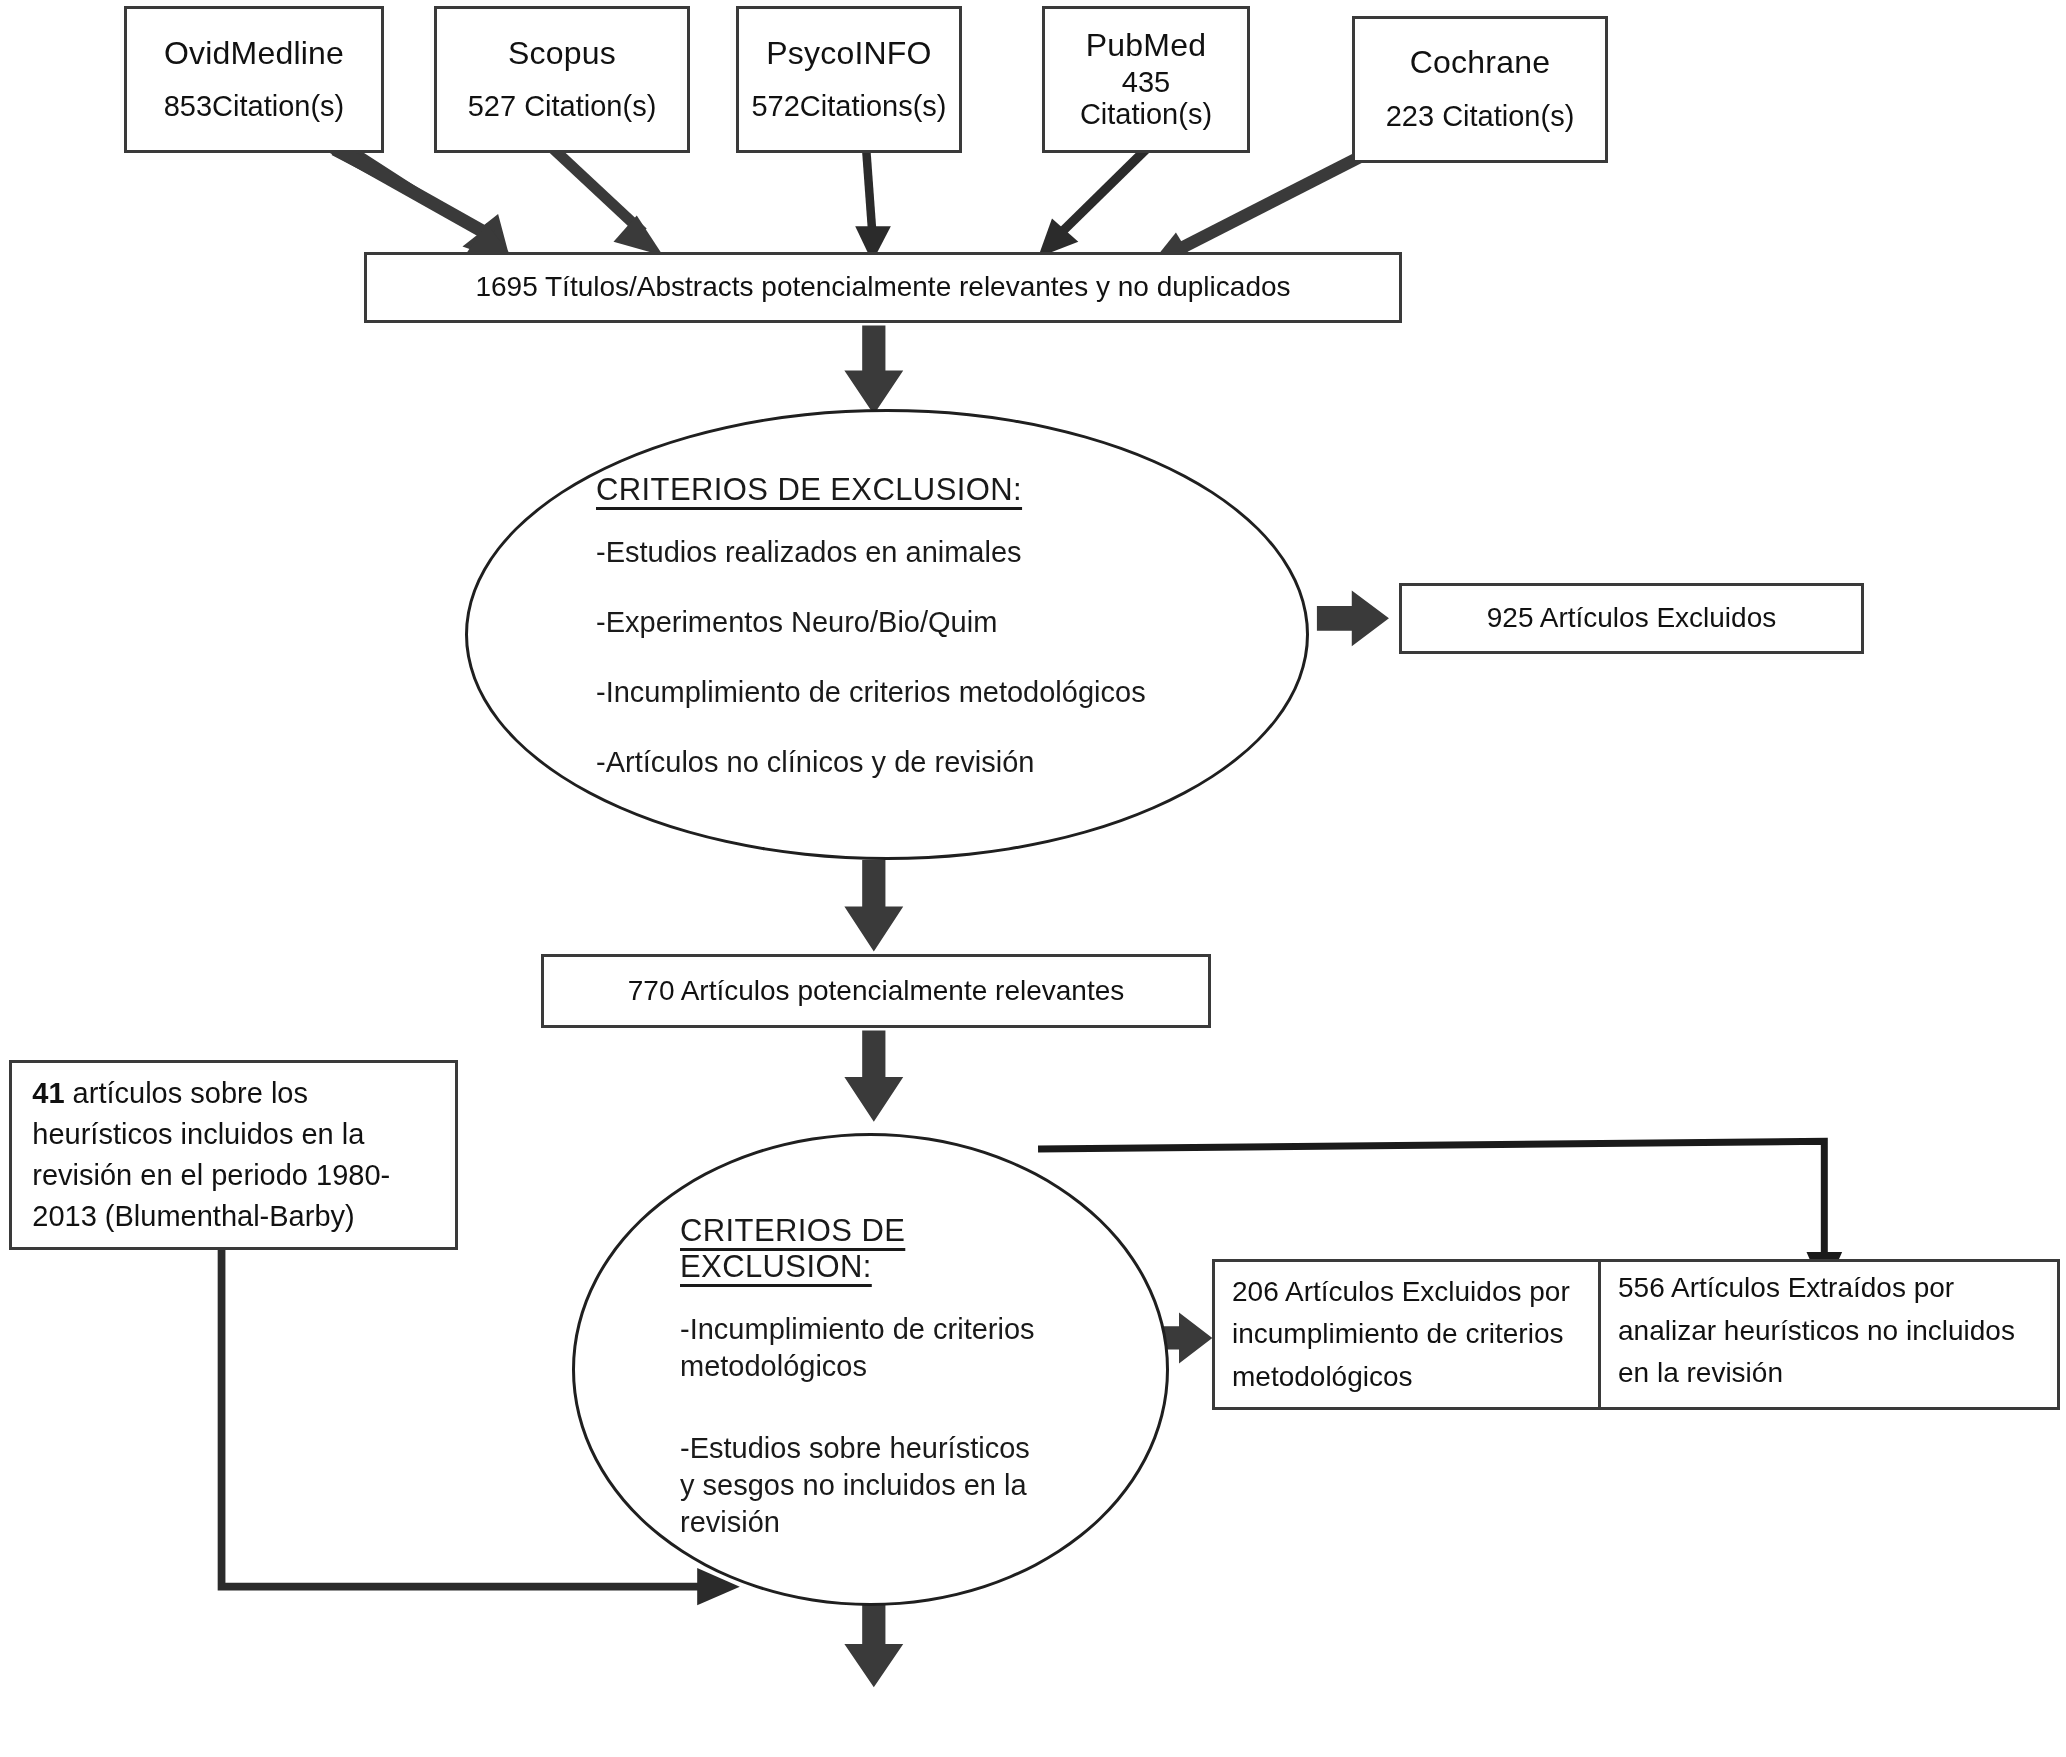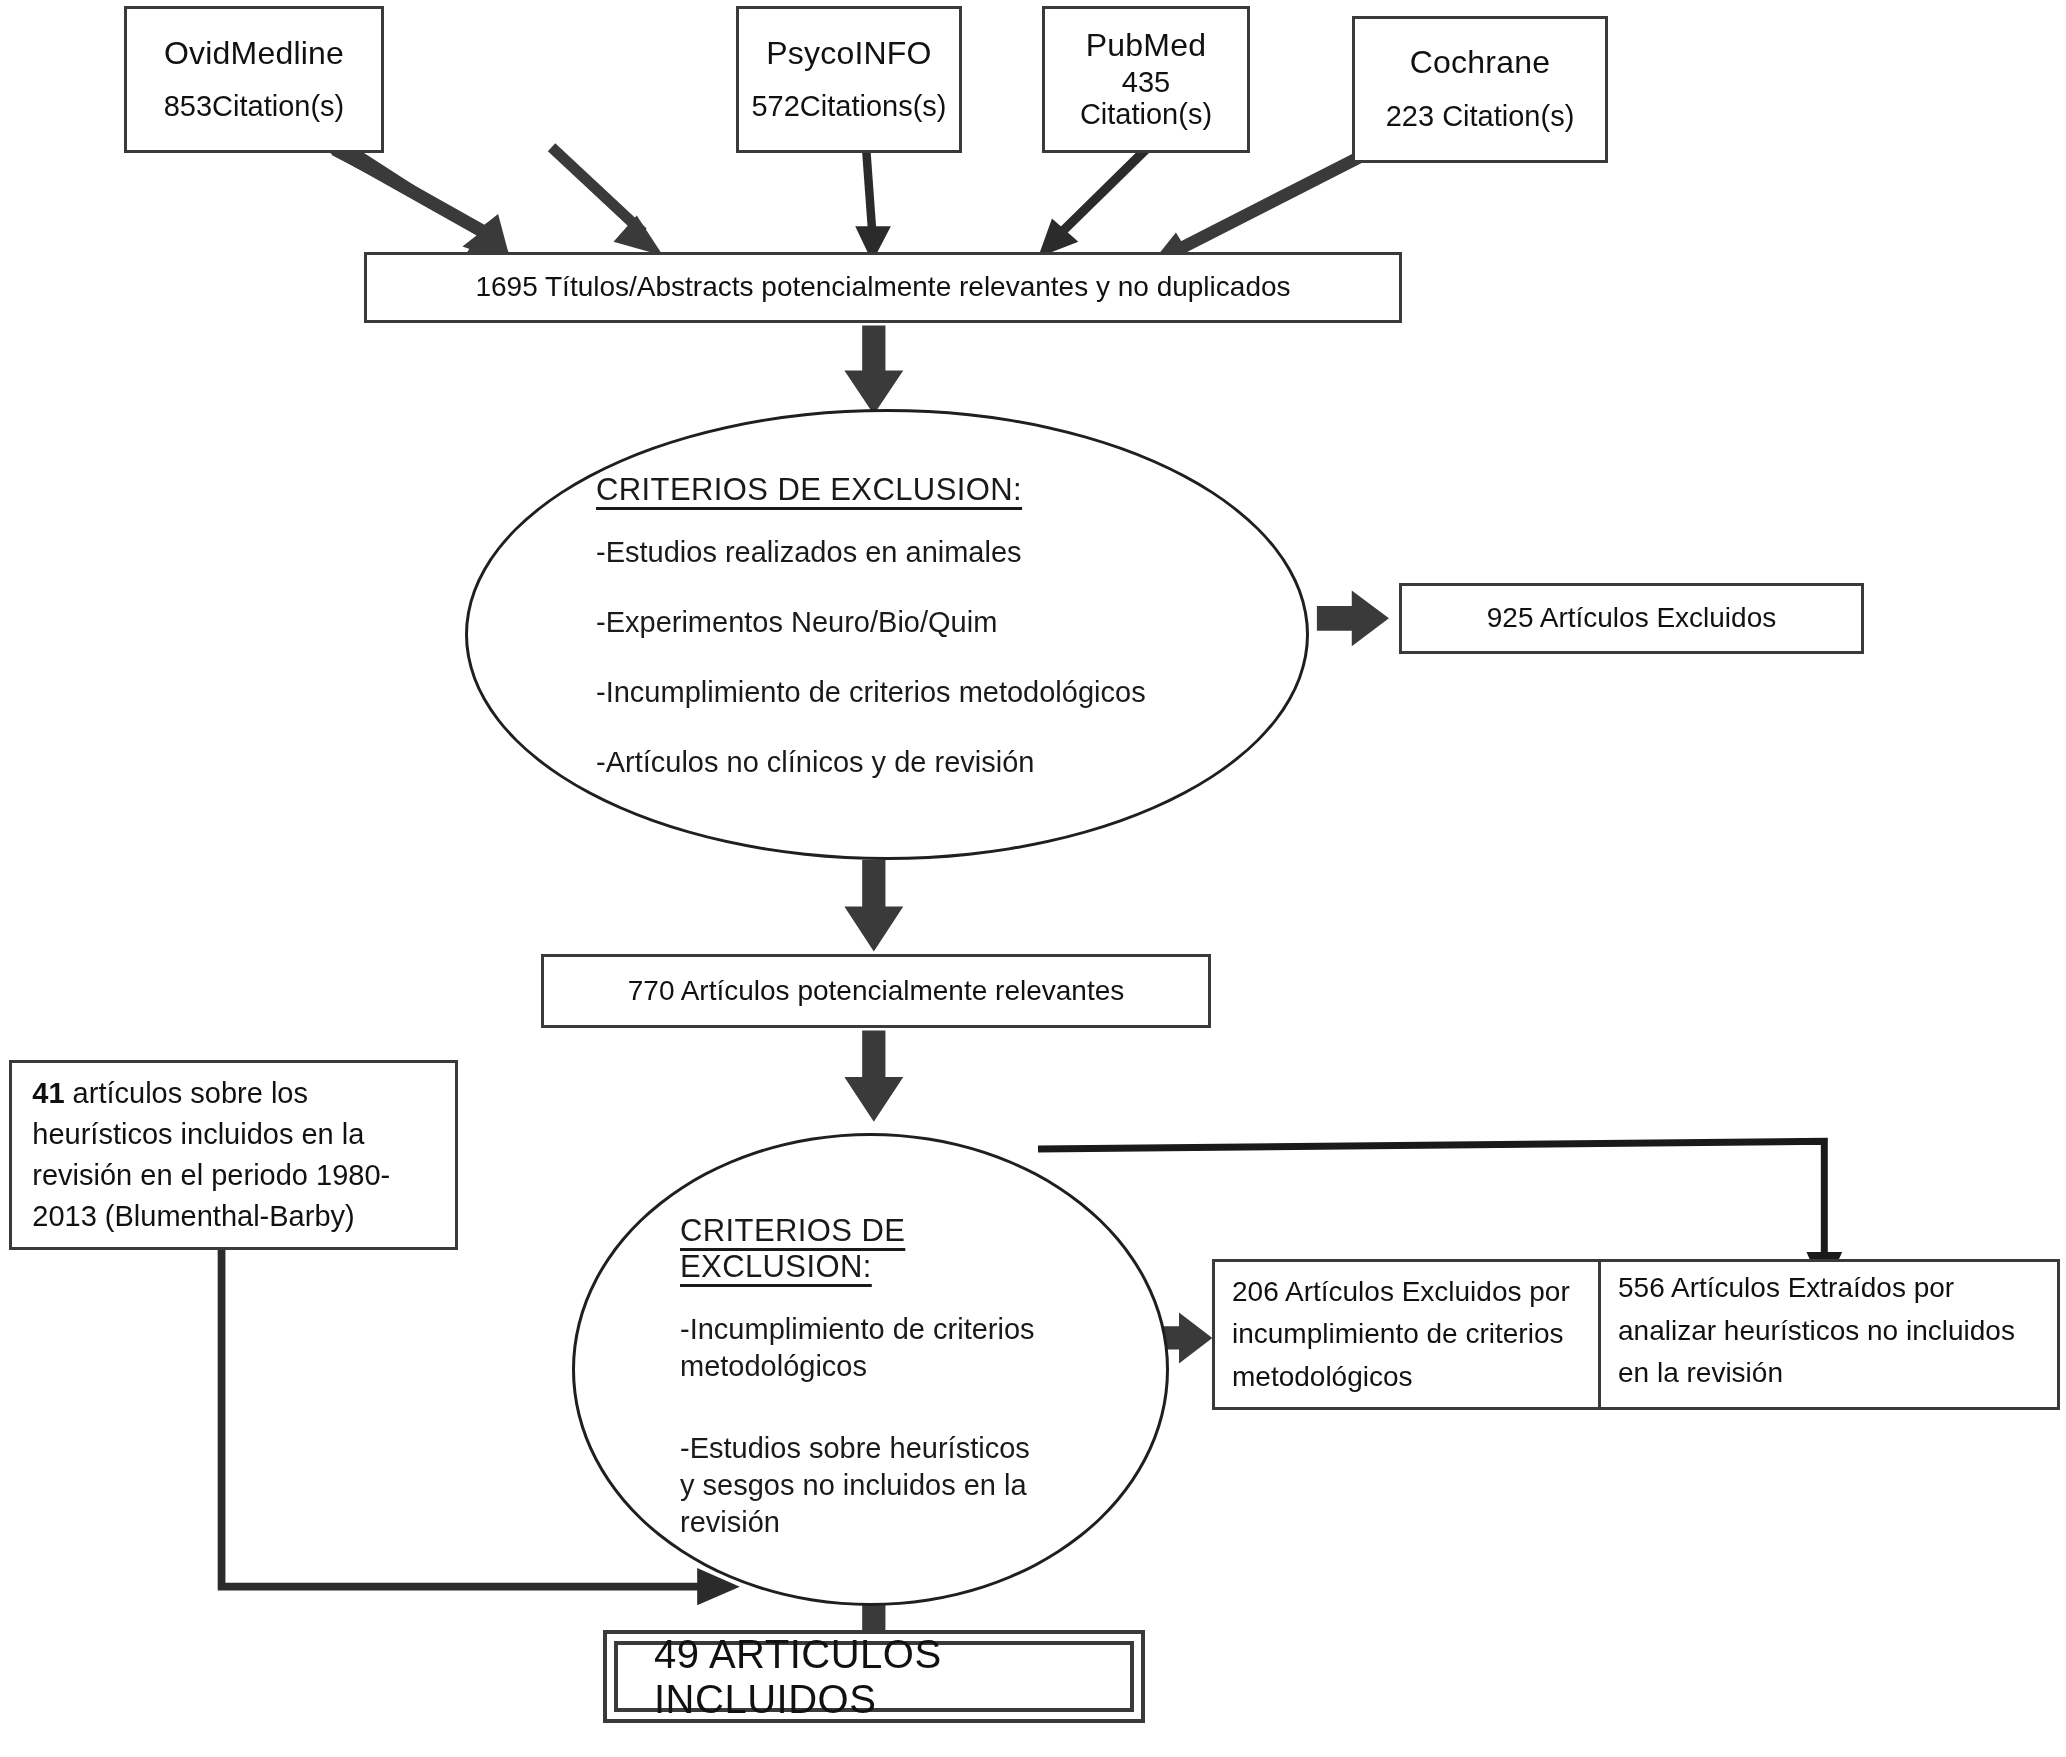--- a/index.html
+++ b/index.html
@@ -179,20 +179,24 @@
     <g>
       <path d="M 1113,2068 L 1143,2068 L 1143,2122 L 1166,2122 L 1128,2178 L 1090,2122 L 1113,2122 Z" fill="#3a3a3a"></path>
     </g>
   </svg>
 
   <div class="node src-box" style="left:124px; top:6.2px; width:260px; height:147px;">
     <span class="src-title">OvidMedline</span>
     <span class="src-count">853Citation(s)</span>
   </div>
 
+  <div class="node src-box" style="left:434px; top:6.2px; width:256px; height:147px;">
+    <span class="src-title">Scopus</span>
+    <span class="src-count">527 Citation(s)</span>
+  </div>
 
   <div class="node src-box" style="left:736px; top:6.2px; width:226px; height:147px;">
     <span class="src-title">PsycoINFO</span>
     <span class="src-count">572Citations(s)</span>
   </div>
 
   <div class="node src-box" style="left:1042px; top:6.2px; width:208px; height:147px;">
     <span class="src-title">PubMed</span>
     <span class="src-count">435 Citation(s)</span>
   </div>
@@ -242,20 +246,15 @@
   <div class="node wide-box align-left" style="left:1212px; top:1259px; width:422px; height:151px; padding:12.4px 17px;
               font-size:28px; line-height:1.52; justify-content:center;">
     <span>206 Artículos Excluidos por incumplimiento de criterios metodológicos</span>
   </div>
 
   <div class="node wide-box align-left" style="left:1598px; top:1259px; width:462px; height:151px; padding:12.4px 17px;
               font-size:28px; line-height:1.52; justify-content:flex-end;">
     <span>556 Artículos Extraídos por analizar heurísticos no incluidos en la revisión</span>
   </div>
 
-  <div class="final-box" style="left:603px; top:1630px; width:542px; height:93px;">
-    <div class="final-inner">
-      <span>49 ARTICULOS INCLUIDOS</span>
-    </div>
-  </div>
 
 </div>
 
 
 </body></html>

